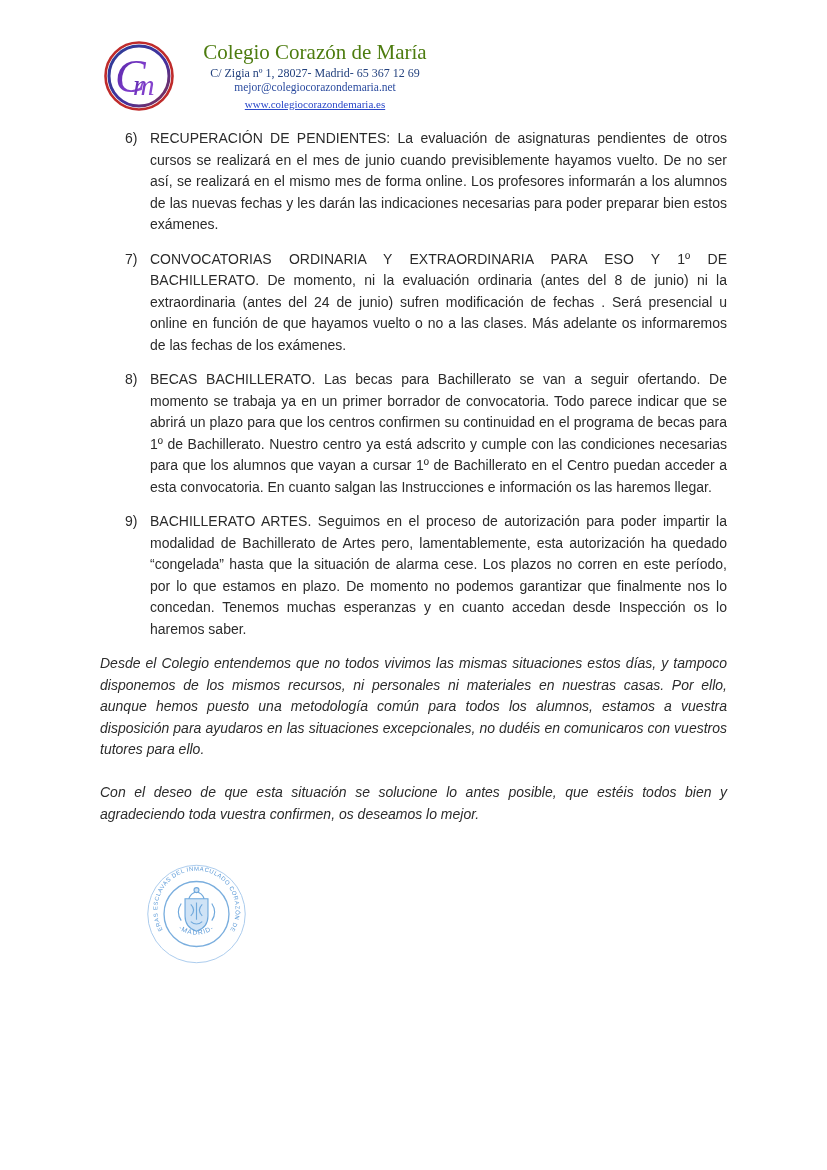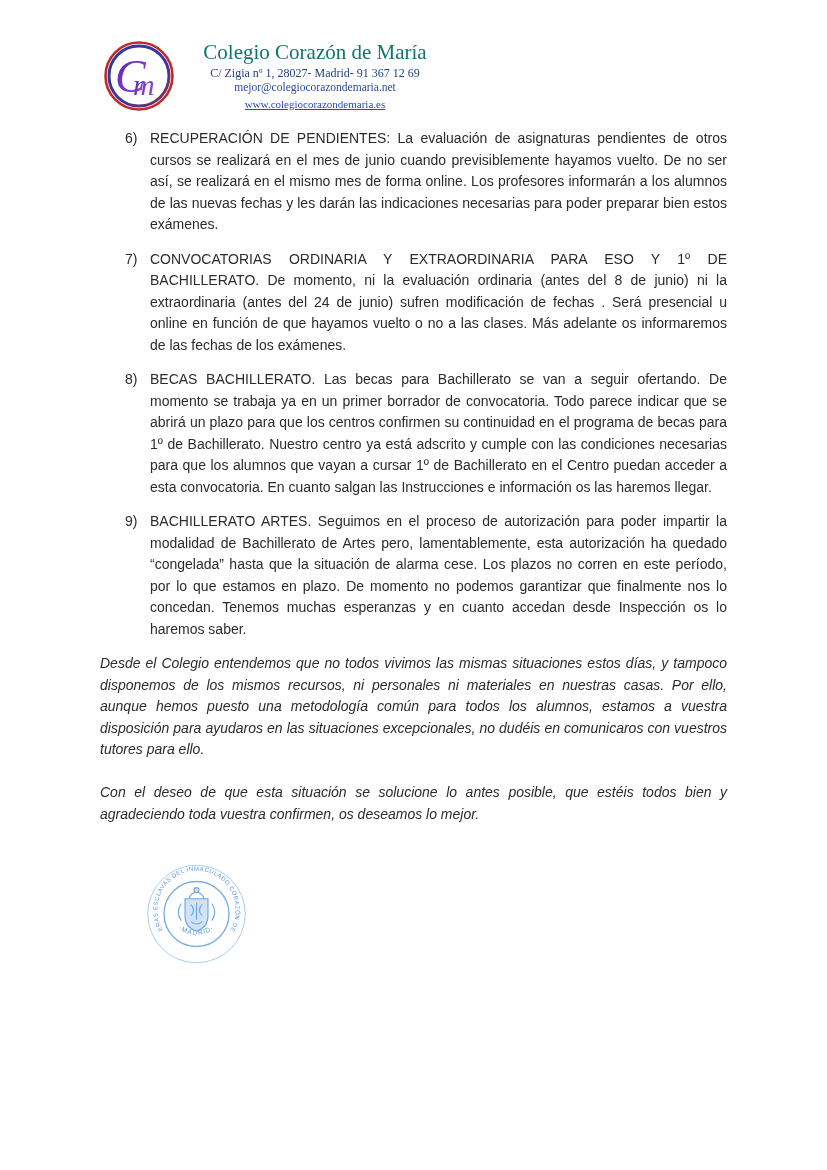--- a/index.html
+++ b/index.html
@@ -34,21 +34,21 @@
   }
   .letterhead-text {
     width: 260px;
     margin-left: 10px;
     text-align: center;
     font-family: "Liberation Serif", serif;
   }
   .school-name {
     font-size: 21px;
     line-height: 24px;
-    color: #0f766e;
+    color: #4d7c0f;
     white-space: nowrap;
   }
   .school-address {
     font-size: 12px;
     line-height: 14px;
     color: #24427e;
     margin-top: 2px;
     white-space: nowrap;
   }
   .school-email {
@@ -131,21 +131,21 @@
           <stop offset="1" stop-color="#8a2f4a"></stop>
         </linearGradient>
       </defs>
       <circle cx="36" cy="36" r="33.5" fill="#ffffff" stroke="#bf2b2b" stroke-width="2.6"></circle>
       <circle cx="36" cy="36" r="30" fill="#ffffff" stroke="url(#ringGrad)" stroke-width="3"></circle>
       <text x="12" y="52" font-family="'Liberation Serif', serif" font-style="italic" font-size="46" fill="url(#purpleGrad)">C</text>
       <text x="30" y="55" font-family="'Liberation Serif', serif" font-style="italic" font-size="30" fill="url(#purpleGrad)">m</text>
     </svg>
     <div class="letterhead-text">
       <div class="school-name">Colegio Corazón de María</div>
-      <div class="school-address">C/ Zigia nº 1, 28027- Madrid- 91 367 12 69</div>
+      <div class="school-address">C/ Zigia nº 1, 28027- Madrid- 65 367 12 69</div>
       <div class="school-email">mejor@colegiocorazondemaria.net</div>
       <a class="school-website">www.colegiocorazondemaria.es</a>
     </div>
   </div>
 
   <div class="num-list">
     <div class="num-item">
       <span class="num">6)</span>
       <span class="item-text">RECUPERACIÓN DE PENDIENTES: La evaluación de asignaturas pendientes de otros cursos se realizará en el mes de junio cuando previsiblemente hayamos vuelto. De no ser así, se realizará en el mismo mes de forma online. Los profesores informarán a los alumnos de las nuevas fechas y les darán las indicaciones necesarias para poder preparar bien estos exámenes.</span>
     </div>

